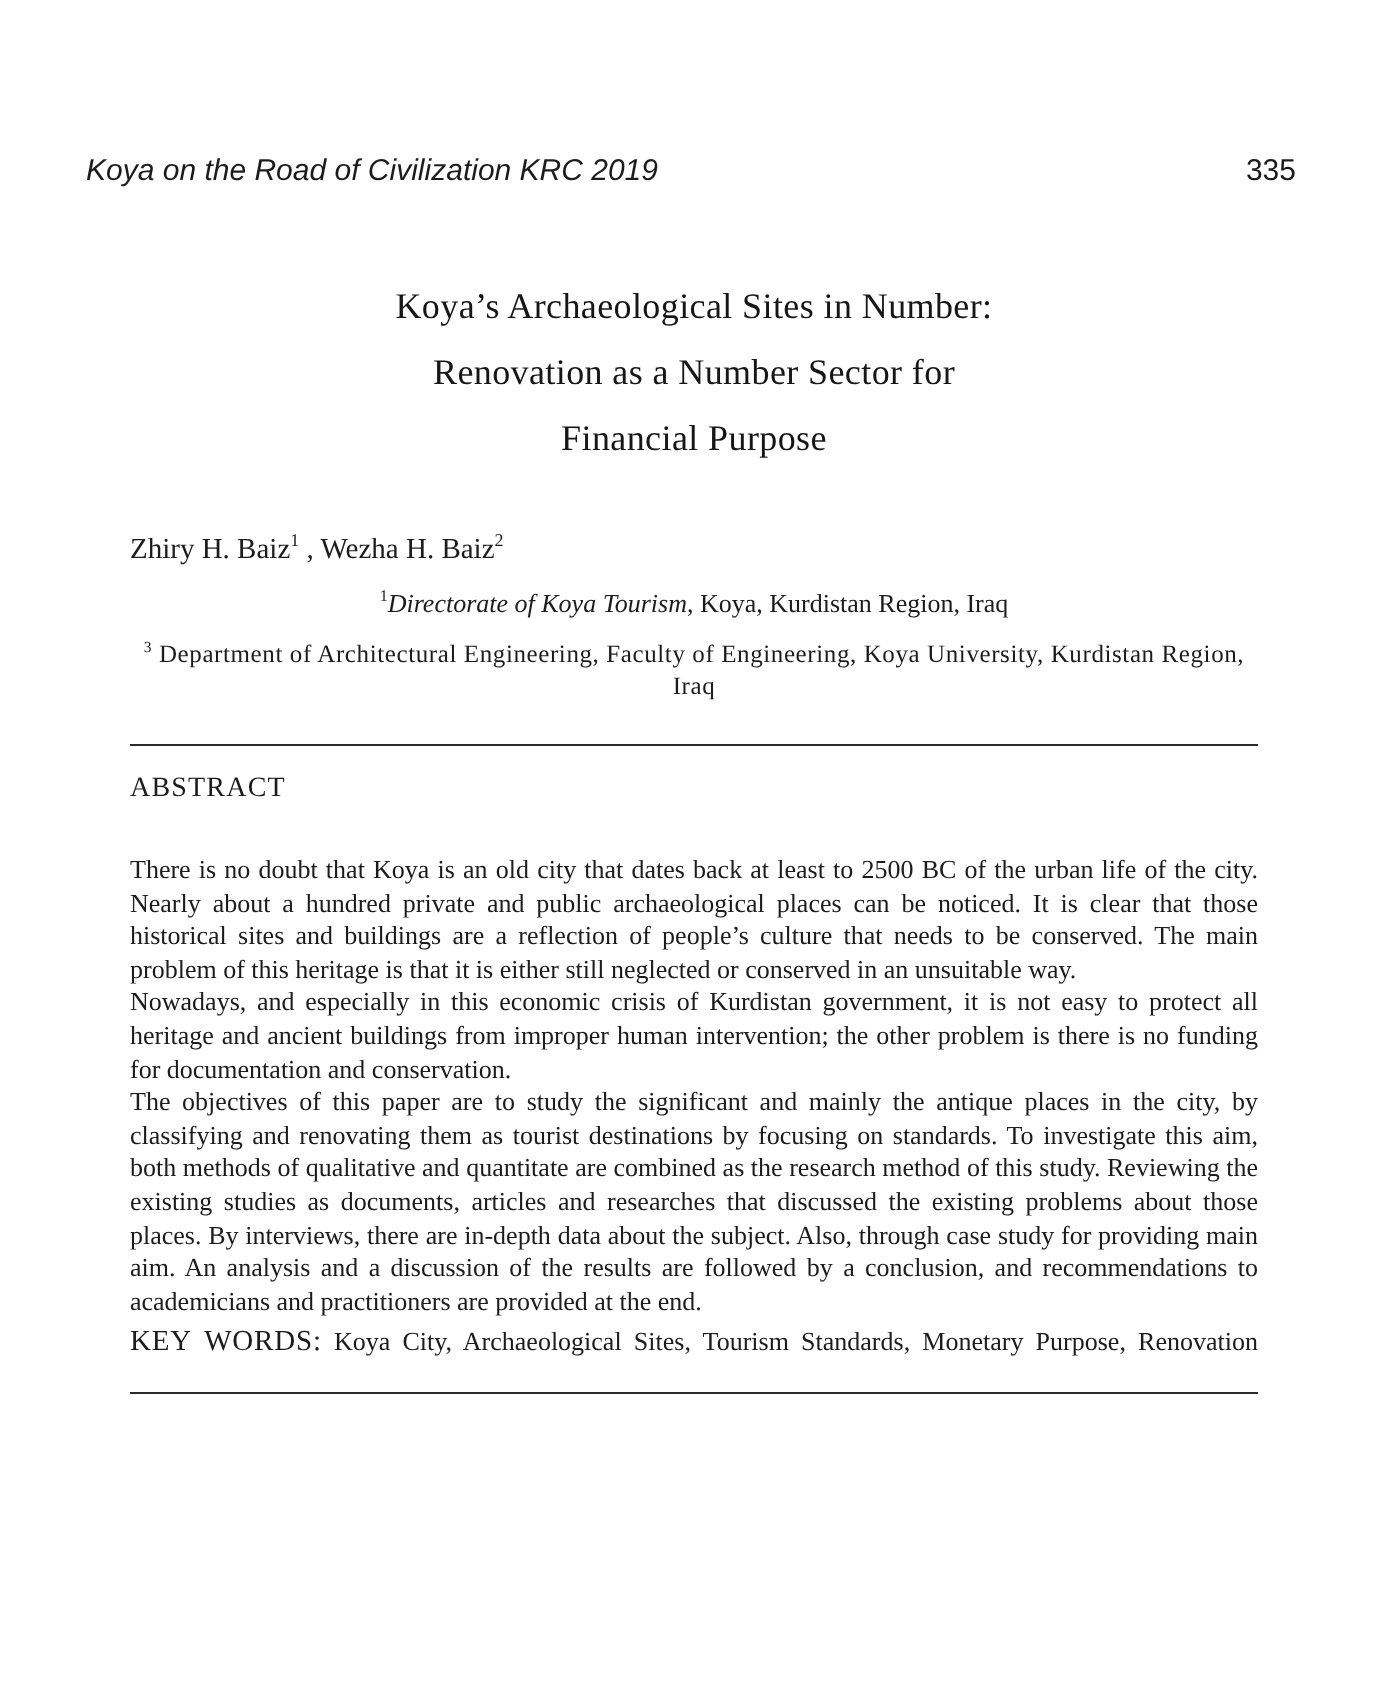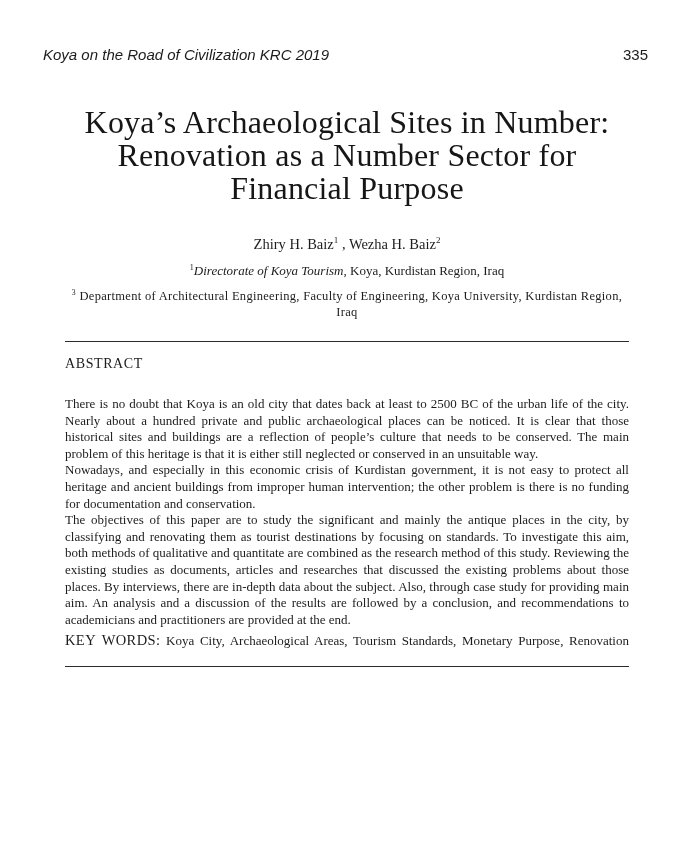--- a/index.html
+++ b/index.html
@@ -10,41 +10,41 @@
     background: #ffffff;
     color: #1c1c1c;
     font-family: "Liberation Serif", serif;
     box-sizing: border-box;
     overflow: hidden;
   }
   .header {
     display: flex;
     justify-content: space-between;
     align-items: baseline;
-    padding: 1px 40px 0 43px;
+    padding: 32px 40px 0 43px;
     font-family: "Liberation Sans", sans-serif;
     font-size: 15px;
     line-height: 19px;
   }
   .running-title { font-style: italic; }
   .page-number { font-style: normal; margin-top: 44px; }
   .content { margin: 0 59px 0 65px; }
   .title {
     margin: 42px 0 0 0;
     font-weight: 400;
     text-align: center;
-    font-size: 32px;
+    font-size: 18px;
     line-height: 33px;
     letter-spacing: 0.2px;
     color: #161616;
   }
   .title-line { display: block; }
   .authors {
     margin: 30px 0 0 0;
-    text-align: center;
+    text-align: left;
     font-size: 14.5px;
     line-height: 18px;
   }
   sup.affil-sup, sup.author-sup {
     font-size: 0.62em;
     line-height: 0;
     vertical-align: super;
   }
   .affil {
     margin: 10px 0 0 0;
@@ -116,18 +116,18 @@
     <hr class="rule rule-top">
 
     <h2 class="abstract-heading">ABSTRACT</h2>
 
     <div class="abstract-body">
       <p>There is no doubt that Koya is an old city that dates back at least to 2500 BC of the urban life of the city. Nearly about a hundred private and public archaeological places can be noticed. It is clear that those historical sites and buildings are a reflection of people’s culture that needs to be conserved.  The main problem of this heritage is that it is either still neglected or conserved in an unsuitable way.</p>
       <p>Nowadays, and especially in this economic crisis of Kurdistan government, it is not easy to protect all heritage and ancient buildings from improper human intervention; the other problem is there is no funding for documentation and conservation.</p>
       <p>The objectives of this paper are to study the significant and mainly the antique places in the city, by classifying and renovating them as tourist destinations by focusing on standards. To investigate this aim, both methods of qualitative and quantitate are combined as the research method of this study. Reviewing the existing studies as documents, articles and researches that discussed the existing problems about those places. By interviews, there are in-depth data about the subject. Also, through case study for providing main aim. An analysis and a discussion of the results are followed by a conclusion, and recommendations to academicians and practitioners are provided at the end.</p>
     </div>
 
-    <p class="keywords"><span class="kw-label">KEY WORDS:</span><span> Koya City, Archaeological Areas, Tourism Standards, Monetary Purpose, Renovation</span></p>
+    <p class="keywords"><span class="kw-label">KEY WORDS:</span><span> Koya City, Archaeological Sites, Tourism Standards, Monetary Purpose, Renovation</span></p>
 
     <hr class="rule rule-bottom">
 
   </div>
 </div>
 
 </body></html>

